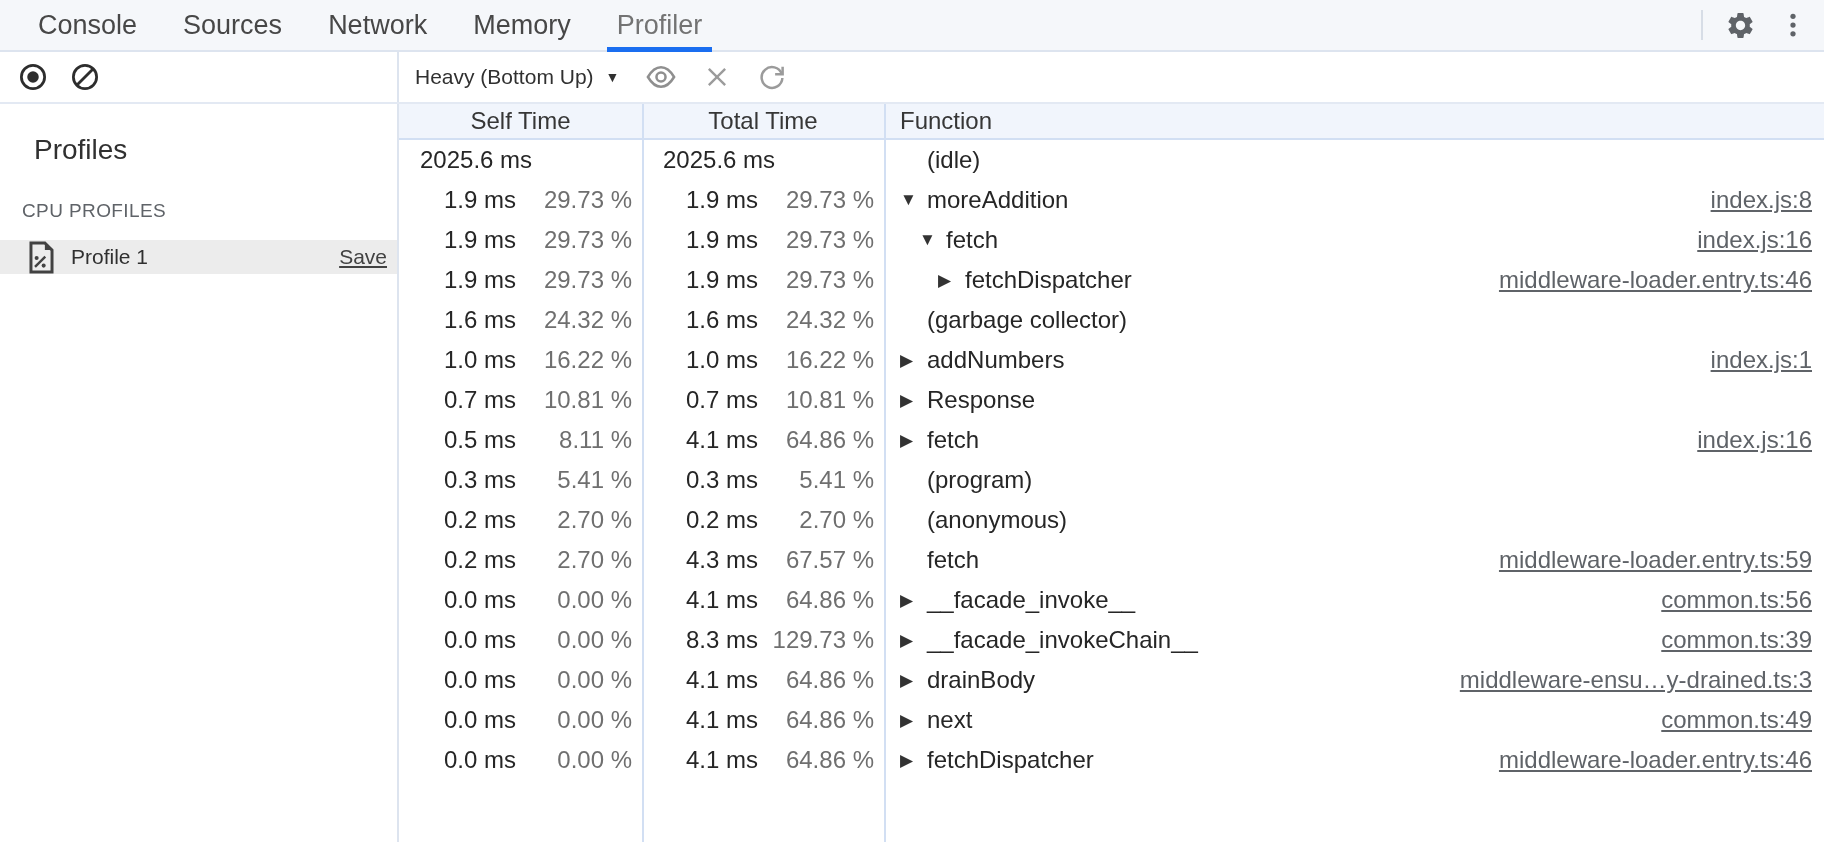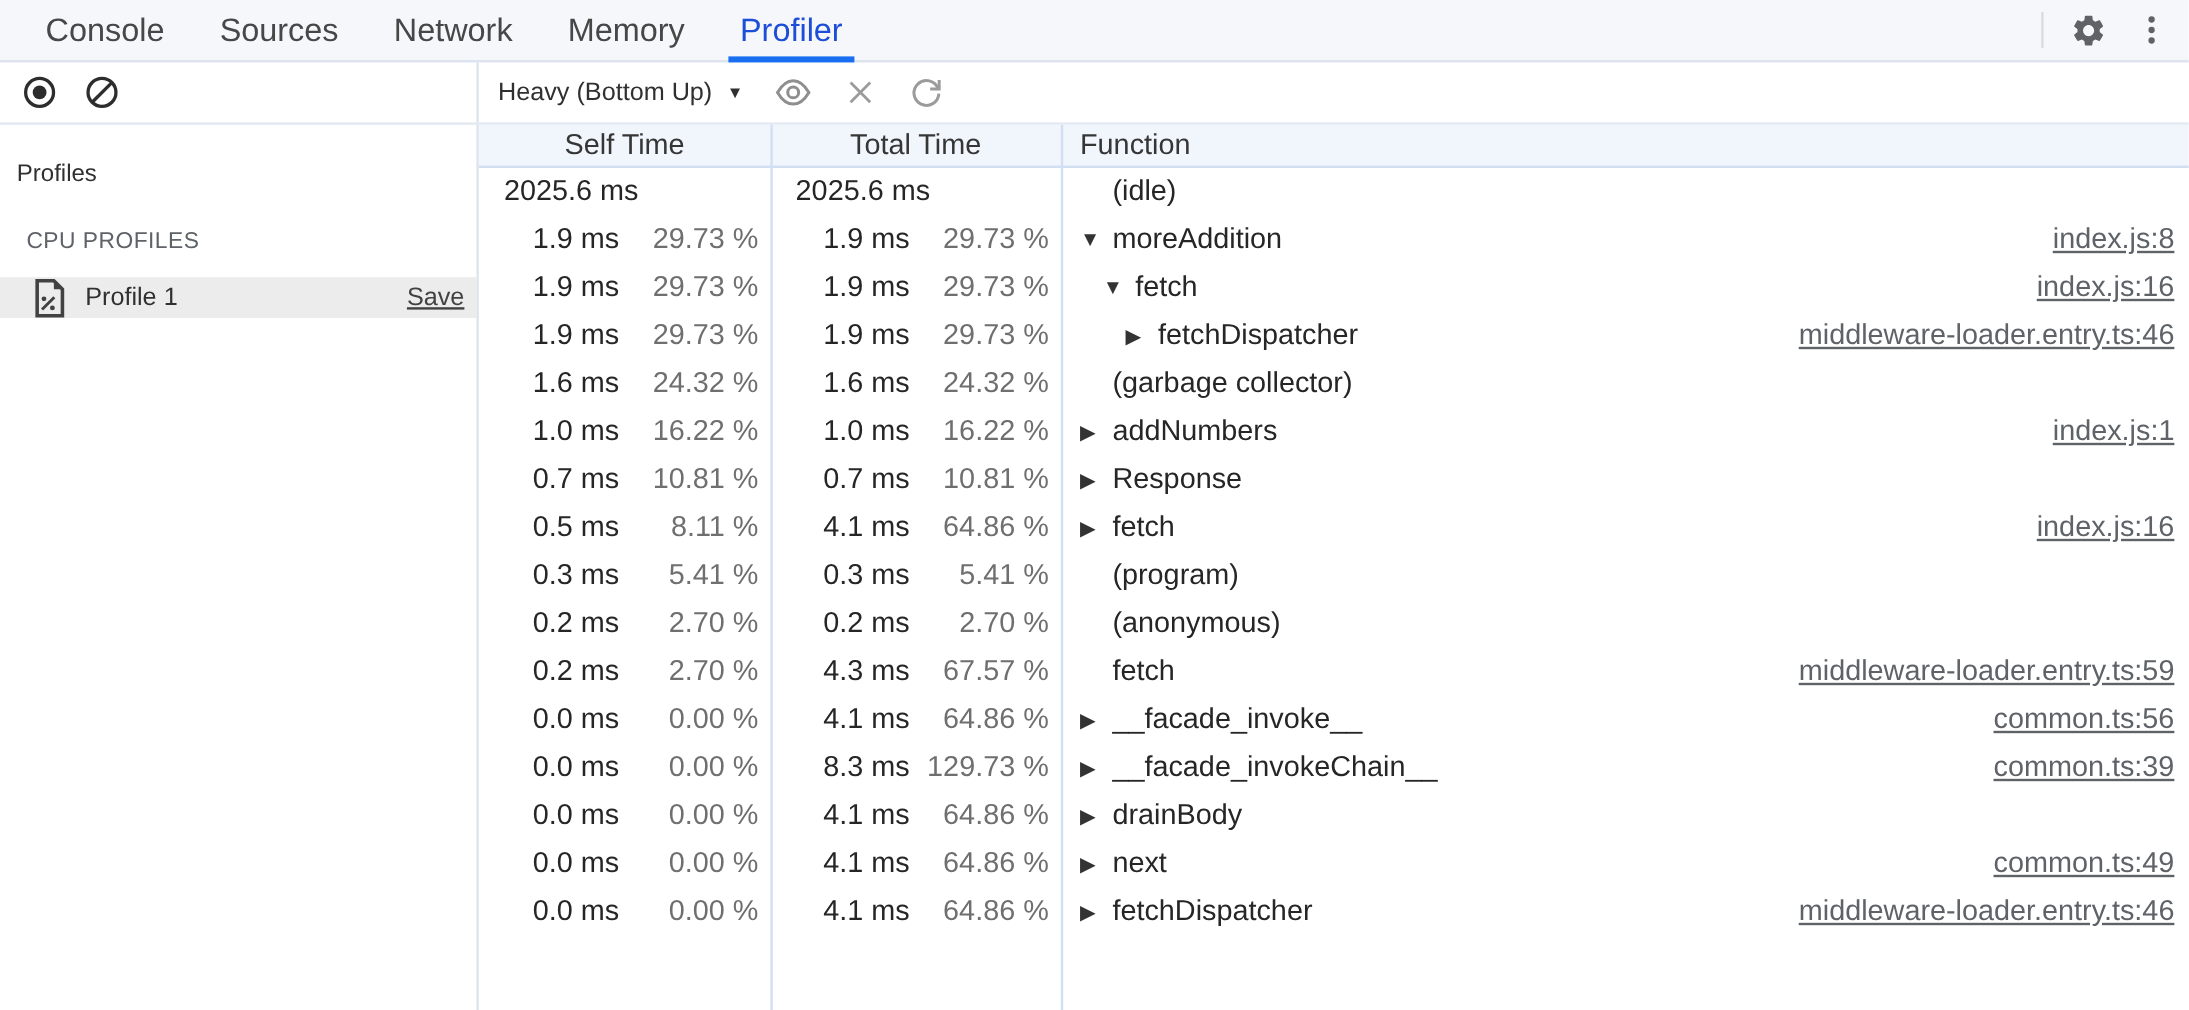--- a/index.html
+++ b/index.html
@@ -5,40 +5,40 @@
   * { margin:0; padding:0; box-sizing:border-box; }
   html,body { width:1824px; height:842px; background:#fff; overflow:hidden;
               font-family:"Liberation Sans", sans-serif; }
 
   
   .tabbar { height:52px; background:#f5f7fa; border-bottom:2px solid #dde4ef;
             display:flex; align-items:stretch; padding-left:22px; }
   .tabstrip { display:flex; gap:14px; }
   .tab { font-size:27px; color:#474747; padding:0 16px; display:flex; align-items:center;
          position:relative; cursor:default; white-space:nowrap; }
-  .tab.active { color:#1d4ed8; }
+  .tab.active { color:#737373; }
   .tab.active::after { content:''; position:absolute; left:6px; right:6px; bottom:-2px;
                        height:5px; background:#1a6ef0; }
   .tabbar-right { margin-left:auto; display:flex; align-items:center; gap:22px; padding-right:16px; }
   .tb-divider { width:2px; height:30px; background:#d7dde6; }
   .icon-btn { display:flex; align-items:center; justify-content:center; }
 
   
   .toolbar { height:52px; display:flex; border-bottom:2px solid #e3e9f3; }
   .toolbar-left { width:399px; display:flex; align-items:center; gap:22px;
                   padding-left:18px; border-right:2px solid #dde4ef; }
   .toolbar-right { display:flex; align-items:center; gap:26px; padding-left:16px; }
   .dropdown { display:flex; align-items:center; gap:12px; color:#303030; font-size:21px; }
   .caret { font-size:14px; color:#303030; }
 
   
   .content { display:flex; height:738px; }
 
   .sidebar { width:399px; border-right:2px solid #dde4ef; color:#303030; }
-  .sidebar-heading { margin:30px 0 0 14px; font-size:20px; }
+  .sidebar-heading { margin:30px 0 0 34px; font-size:28px; }
   .cpu-label { margin:34px 0 0 22px; font-size:19px; color:#5f6368; letter-spacing:.4px; }
   .profile-item { margin-top:18px; height:34px; background:#ececec; display:flex;
                   align-items:center; gap:16px; padding:0 10px 0 28px; font-size:21px; }
   .profile-save { margin-left:auto; color:#424242; text-decoration:underline; cursor:pointer; }
 
   
   .grid { flex:1; position:relative; }
   .vline { position:absolute; top:0; bottom:0; width:2px; background:#d2dff3; z-index:1; }
   .vline.v1 { left:243px; } .vline.v2 { left:485px; }
   .ghead { height:36px; background:#f1f5fc; border-bottom:2px solid #d2dff3;
@@ -377,20 +377,21 @@
           </div>
           <div class="c-time c-total">
             <span class="ms">4.1 ms</span>
             <span class="pct">64.86 %</span>
           </div>
           <div class="c-fn">
             <div class="fn-inner" style="margin-left: 16px;">
               <span class="arrow">▶</span>
               <span>drainBody</span>
             </div>
+            <a class="fn-link">middleware-ensu…y-drained.ts:3</a>
           </div>
         </div>
         <div class="grow">
           <div class="c-time c-self">
             <span class="ms">0.0 ms</span>
             <span class="pct">0.00 %</span>
           </div>
           <div class="c-time c-total">
             <span class="ms">4.1 ms</span>
             <span class="pct">64.86 %</span>

